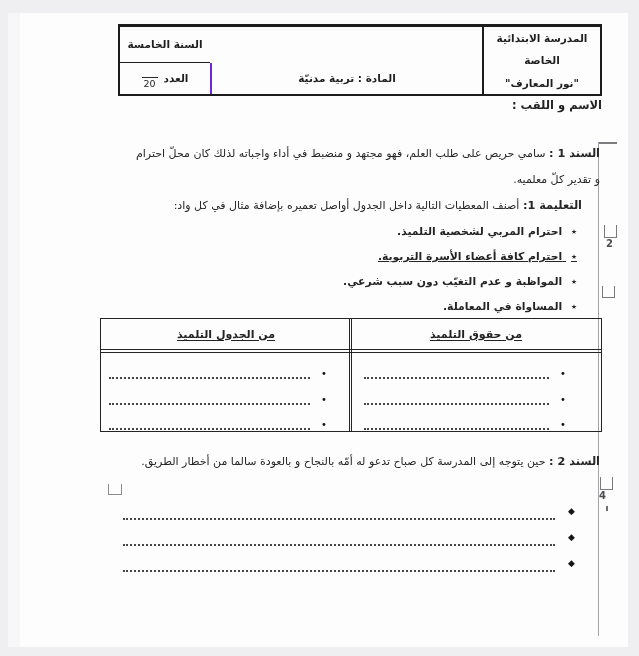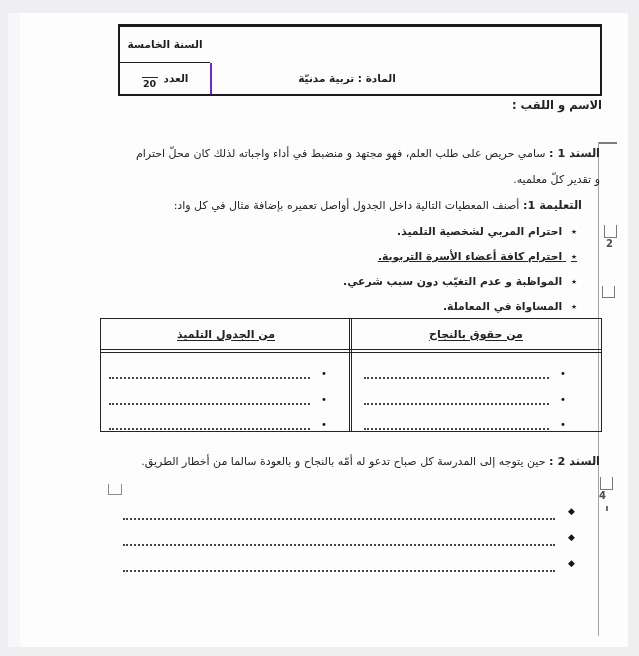--- a/index.html
+++ b/index.html
@@ -16,21 +16,21 @@
   .hcell{display:flex;flex-direction:column;align-items:center;justify-content:center;
          font-weight:700;font-size:10.5px;text-align:center;box-sizing:border-box;
          color:#1f1f1f;line-height:1.45;}
   .cell-school{grid-column:1;grid-row:1/3;border-left:2px solid #1c1c1c;line-height:2.1;}
   .cell-title{grid-column:2;grid-row:1;border-left:2px solid #1c1c1c;border-bottom:1.5px solid #1c1c1c;line-height:1.3;}
   .cell-grade{grid-column:3;grid-row:1;border-bottom:1.5px solid #1c1c1c;}
   .cell-subject{grid-column:2;grid-row:2;border-left:2px solid #6d28d9;}
   .cell-score{grid-column:3;grid-row:2;flex-direction:row;gap:6px;align-items:center;}
   .frac{display:inline-flex;flex-direction:column;align-items:center;line-height:1;}
   .frac .bar{display:block;width:16px;height:8px;border-bottom:1.5px solid #2a2a2a;}
-  .frac .den{font-size:9.5px;font-weight:700;margin-top:1px;}
+  .frac .den{font-size:9.5px;font-weight:400;margin-top:1px;}
 
   .namelabel{position:absolute;top:98px;right:37px;font-size:11.5px;font-weight:700;}
 
   
   .tl{position:absolute;white-space:nowrap;font-size:11px;color:#262626;}
   .tl b{font-weight:700;font-size:11.3px;}
   .blt{position:absolute;white-space:nowrap;font-size:10.8px;font-weight:700;color:#242424;}
   .blt .ic{font-size:11px;margin-left:5px;}
 
   
@@ -61,20 +61,24 @@
   .mdot{position:absolute;width:2px;height:5px;background:#6f6e72;}
 </style>
 </head>
 <body>
 
 <div class="stage">
   <div class="pstrip"></div>
   <div class="page"></div>
 
   <div class="htable">
+    <div class="hcell cell-school">
+      <span>المدرسة الابتدائية الخاصة</span>
+      <span>"نور المعارف"</span>
+    </div>
     <div class="hcell cell-grade">
       <span>السنة الخامسة</span>
     </div>
     <div class="hcell cell-subject">
       <span>المادة : تربية مدنيّة</span>
     </div>
     <div class="hcell cell-score">
       <span>العدد</span>
       <span class="frac">
         <span class="bar"></span>
@@ -118,21 +122,21 @@
     <span>المواظبة  و عدم التغيّب دون سبب شرعي.</span>
   </div>
   <div class="blt" style="top:300px;right:62px;">
     <span class="ic">٭</span>
     <span>المساواة في المعاملة.</span>
   </div>
 
   <div class="qtable">
     <div class="vdiv"></div>
     <div class="thead">
-      <div class="thc rights">من حقوق بالنجاح</div>
+      <div class="thc rights">من حقوق التلميذ</div>
       <div class="thc duties">من الجدول التلميذ</div>
     </div>
     <div class="hline" style="top:30px;"></div>
     <div class="hline" style="top:33px;"></div>
 
     <div class="trow" style="top:48px;right:35px;width:202px;">
       <span class="dot" style="right:0;">•</span>
       <span class="dotl" style="margin-right:17px;"></span>
     </div>
     <div class="trow" style="top:74px;right:35px;width:202px;">

